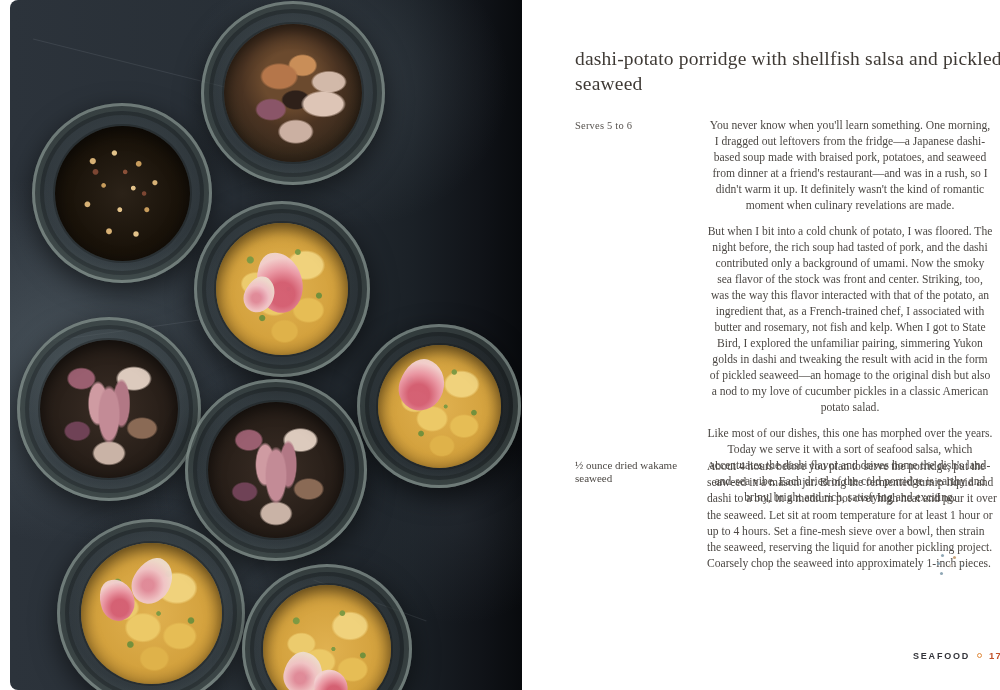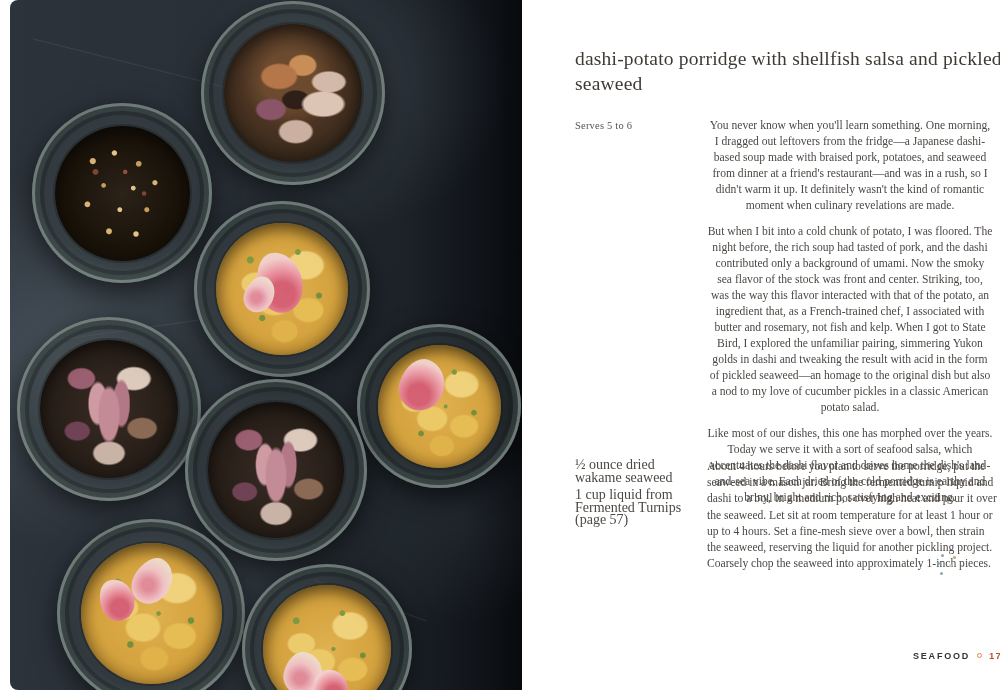--- a/index.html
+++ b/index.html
@@ -108,21 +108,21 @@
   .serves { position:absolute; left:53px; top:120px; width:120px;
             font-size:10.5px; color:#56524e; letter-spacing:.2px; }
   .intro { position:absolute; left:185px; top:118px; width:286px;text-align:center; }
   .intro p { font-size:11.6px; line-height:16px; color:#4c4844; margin-bottom:10px; }
 
   .section-heading { position:absolute; left:136px; top:427px; display:inline-block;
       font-size:13.5px; color:#39322c; letter-spacing:.3px;
       padding:0 3px 7px 3px; border-bottom:1px solid #d3905f; }
 
   .ingredients { position:absolute; left:53px; top:459px; width:112px; }
-  .ingredients .ing { font-size:14px; line-height:12.5px; color:#4c4844; margin-bottom:5px; }
+  .ingredients .ing { font-size:11px; line-height:12.5px; color:#4c4844; margin-bottom:5px; }
 
   .instructions { position:absolute; left:185px; top:459px; width:290px;
       font-size:11.6px; line-height:16.2px; color:#4c4844; }
 
   .ornament { position:absolute; left:413px; top:551px; width:32px; height:26px; }
   .ornament i { position:absolute; border-radius:50%; display:block; }
   .d1 { left:6px;  top:3px;  width:3px; height:3px; background:#8fa7b5; }
   .d2 { left:18px; top:5px;  width:3px; height:3px; background:#c9a37a; }
   .d3 { left:2px;  top:11px; width:3px; height:3px; background:#8fa7b5; }
   .d4 { left:14px; top:13px; width:3px; height:3px; background:#d8cfc4; }
@@ -196,21 +196,20 @@
 
     <div class="intro">
       <p>You never know when you'll learn something. One morning, I dragged out leftovers from the fridge—a Japanese dashi-based soup made with braised pork, potatoes, and seaweed from dinner at a friend's restaurant—and was in a rush, so I didn't warm it up. It definitely wasn't the kind of romantic moment when culinary revelations are made.</p>
       <p>But when I bit into a cold chunk of potato, I was floored. The night before, the rich soup had tasted of pork, and the dashi contributed only a background of umami. Now the smoky sea flavor of the stock was front and center. Striking, too, was the way this flavor interacted with that of the potato, an ingredient that, as a French-trained chef, I associated with butter and rosemary, not fish and kelp. When I got to State Bird, I explored the unfamiliar pairing, simmering Yukon golds in dashi and tweaking the result with acid in the form of pickled seaweed—an homage to the original dish but also a nod to my love of cucumber pickles in a classic American potato salad.</p>
       <p>Like most of our dishes, this one has morphed over the years. Today we serve it with a sort of seafood salsa, which accentuates the dashi flavor and drives home the dish's land-and-sea vibe. Each dried of the cold porridge is earthy and briny, bright and rich, satisfying and exciting.</p>
     </div>
 
 
     <div class="ingredients">
       <div class="ing">½ ounce dried wakame seaweed</div>
-      <div class="ing">1 cup liquid from Fermented Turnips (page 57)</div>
     </div>
 
     <p class="instructions">About 4 hours before you plan to serve the porridge, put the seaweed in a mason jar. Bring the fermented turnip liquid and dashi to a boil in a medium pot over high heat and pour it over the seaweed. Let sit at room temperature for at least 1 hour or up to 4 hours. Set a fine-mesh sieve over a bowl, then strain the seaweed, reserving the liquid for another pickling project. Coarsely chop the seaweed into approximately 1-inch pieces.</p>
 
     <div class="ornament">
       <i class="d1"></i>
       <i class="d2"></i>
       <i class="d3"></i>
       <i class="d4"></i>
       <i class="d5"></i>

